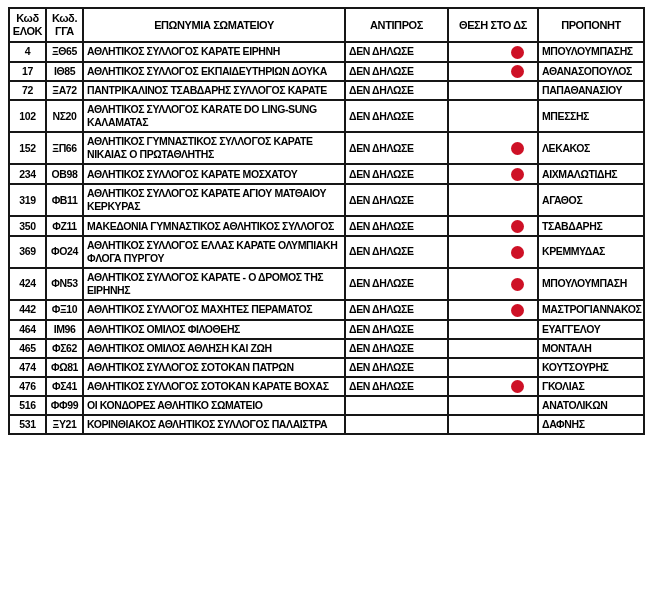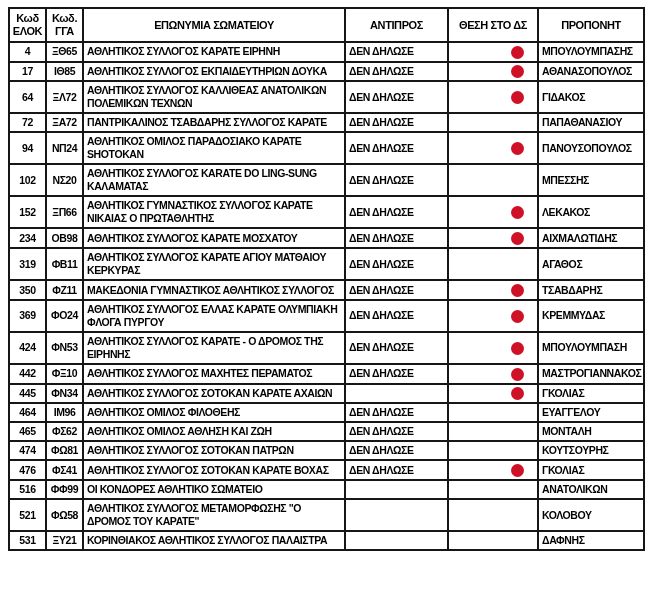--- a/index.html
+++ b/index.html
@@ -101,44 +101,28 @@
   </tr>
         <tr>
     <td class="num">17</td>
     <td class="code">ΙΘ85</td>
     <td class="name">ΑΘΛΗΤΙΚΟΣ ΣΥΛΛΟΓΟΣ ΕΚΠΑΙΔΕΥΤΗΡΙΩΝ ΔΟΥΚΑ</td>
     <td class="rep">ΔΕΝ ΔΗΛΩΣΕ</td>
     <td class="pos"><span class="dot" style="display: inline-block; background: rgb(206, 17, 38);"></span></td>
     <td class="coach">ΑΘΑΝΑΣΟΠΟΥΛΟΣ</td>
   </tr>
         <tr>
-    <td class="num">64</td>
-    <td class="code">ΞΛ72</td>
-    <td class="name">ΑΘΛΗΤΙΚΟΣ ΣΥΛΛΟΓΟΣ ΚΑΛΛΙΘΕΑΣ ΑΝΑΤΟΛΙΚΩΝ ΠΟΛΕΜΙΚΩΝ ΤΕΧΝΩΝ</td>
-    <td class="rep">ΔΕΝ ΔΗΛΩΣΕ</td>
-    <td class="pos"><span class="dot" style="display: inline-block; background: rgb(206, 17, 38);"></span></td>
-    <td class="coach">ΓΙΔΑΚΟΣ</td>
-  </tr>
-        <tr>
     <td class="num">72</td>
     <td class="code">ΞΑ72</td>
     <td class="name">ΠΑΝΤΡΙΚΑΛΙΝΟΣ ΤΣΑΒΔΑΡΗΣ ΣΥΛΛΟΓΟΣ ΚΑΡΑΤΕ</td>
     <td class="rep">ΔΕΝ ΔΗΛΩΣΕ</td>
     <td class="pos"></td>
     <td class="coach">ΠΑΠΑΘΑΝΑΣΙΟΥ</td>
   </tr>
         <tr>
-    <td class="num">94</td>
-    <td class="code">ΝΠ24</td>
-    <td class="name">ΑΘΛΗΤΙΚΟΣ ΟΜΙΛΟΣ ΠΑΡΑΔΟΣΙΑΚΟ ΚΑΡΑΤΕ SHOTOKAN</td>
-    <td class="rep">ΔΕΝ ΔΗΛΩΣΕ</td>
-    <td class="pos"><span class="dot" style="display: inline-block; background: rgb(206, 17, 38);"></span></td>
-    <td class="coach">ΠΑΝΟΥΣΟΠΟΥΛΟΣ</td>
-  </tr>
-        <tr>
     <td class="num">102</td>
     <td class="code">ΝΣ20</td>
     <td class="name">ΑΘΛΗΤΙΚΟΣ  ΣΥΛΛΟΓΟΣ KARATE DO LING-SUNG ΚΑΛΑΜΑΤΑΣ</td>
     <td class="rep">ΔΕΝ ΔΗΛΩΣΕ</td>
     <td class="pos"></td>
     <td class="coach">ΜΠΕΣΣΗΣ</td>
   </tr>
         <tr>
     <td class="num">152</td>
     <td class="code">ΞΠ66</td>
@@ -187,28 +171,20 @@
     <td class="pos"><span class="dot" style="display: inline-block; background: rgb(206, 17, 38);"></span></td>
     <td class="coach">ΜΠΟΥΛΟΥΜΠΑΣΗ</td>
   </tr>
         <tr>
     <td class="num">442</td>
     <td class="code">ΦΞ10</td>
     <td class="name">ΑΘΛΗΤΙΚΟΣ ΣΥΛΛΟΓΟΣ ΜΑΧΗΤΕΣ ΠΕΡΑΜΑΤΟΣ</td>
     <td class="rep">ΔΕΝ ΔΗΛΩΣΕ</td>
     <td class="pos"><span class="dot" style="display: inline-block; background: rgb(206, 17, 38);"></span></td>
     <td class="coach">ΜΑΣΤΡΟΓΙΑΝΝΑΚΟΣ</td>
-  </tr>
-        <tr>
-    <td class="num">445</td>
-    <td class="code">ΦΝ34</td>
-    <td class="name">ΑΘΛΗΤΙΚΟΣ ΣΥΛΛΟΓΟΣ ΣΟΤΟΚΑΝ ΚΑΡΑΤΕ ΑΧΑΙΩΝ</td>
-    <td class="rep"></td>
-    <td class="pos"><span class="dot" style="display: inline-block; background: rgb(206, 17, 38);"></span></td>
-    <td class="coach">ΓΚΟΛΙΑΣ</td>
   </tr>
         <tr>
     <td class="num">464</td>
     <td class="code">ΙΜ96</td>
     <td class="name">ΑΘΛΗΤΙΚΟΣ ΟΜΙΛΟΣ ΦΙΛΟΘΕΗΣ</td>
     <td class="rep">ΔΕΝ ΔΗΛΩΣΕ</td>
     <td class="pos"></td>
     <td class="coach">ΕΥΑΓΓΕΛΟΥ</td>
   </tr>
         <tr>
@@ -235,28 +211,20 @@
     <td class="pos"><span class="dot" style="display: inline-block; background: rgb(206, 17, 38);"></span></td>
     <td class="coach">ΓΚΟΛΙΑΣ</td>
   </tr>
         <tr>
     <td class="num">516</td>
     <td class="code">ΦΦ99</td>
     <td class="name">ΟΙ ΚΟΝΔΟΡΕΣ ΑΘΛΗΤΙΚΟ ΣΩΜΑΤΕΙΟ</td>
     <td class="rep"></td>
     <td class="pos"></td>
     <td class="coach">ΑΝΑΤΟΛΙΚΩΝ</td>
-  </tr>
-        <tr>
-    <td class="num">521</td>
-    <td class="code">ΦΩ58</td>
-    <td class="name">ΑΘΛΗΤΙΚΟΣ ΣΥΛΛΟΓΟΣ ΜΕΤΑΜΟΡΦΩΣΗΣ "Ο ΔΡΟΜΟΣ ΤΟΥ ΚΑΡΑΤΕ"</td>
-    <td class="rep"></td>
-    <td class="pos"></td>
-    <td class="coach">ΚΟΛΟΒΟΥ</td>
   </tr>
         <tr>
     <td class="num">531</td>
     <td class="code">ΞΥ21</td>
     <td class="name">ΚΟΡΙΝΘΙΑΚΟΣ ΑΘΛΗΤΙΚΟΣ ΣΥΛΛΟΓΟΣ ΠΑΛΑΙΣΤΡΑ</td>
     <td class="rep"></td>
     <td class="pos"></td>
     <td class="coach">ΔΑΦΝΗΣ</td>
   </tr>
       </tbody>

